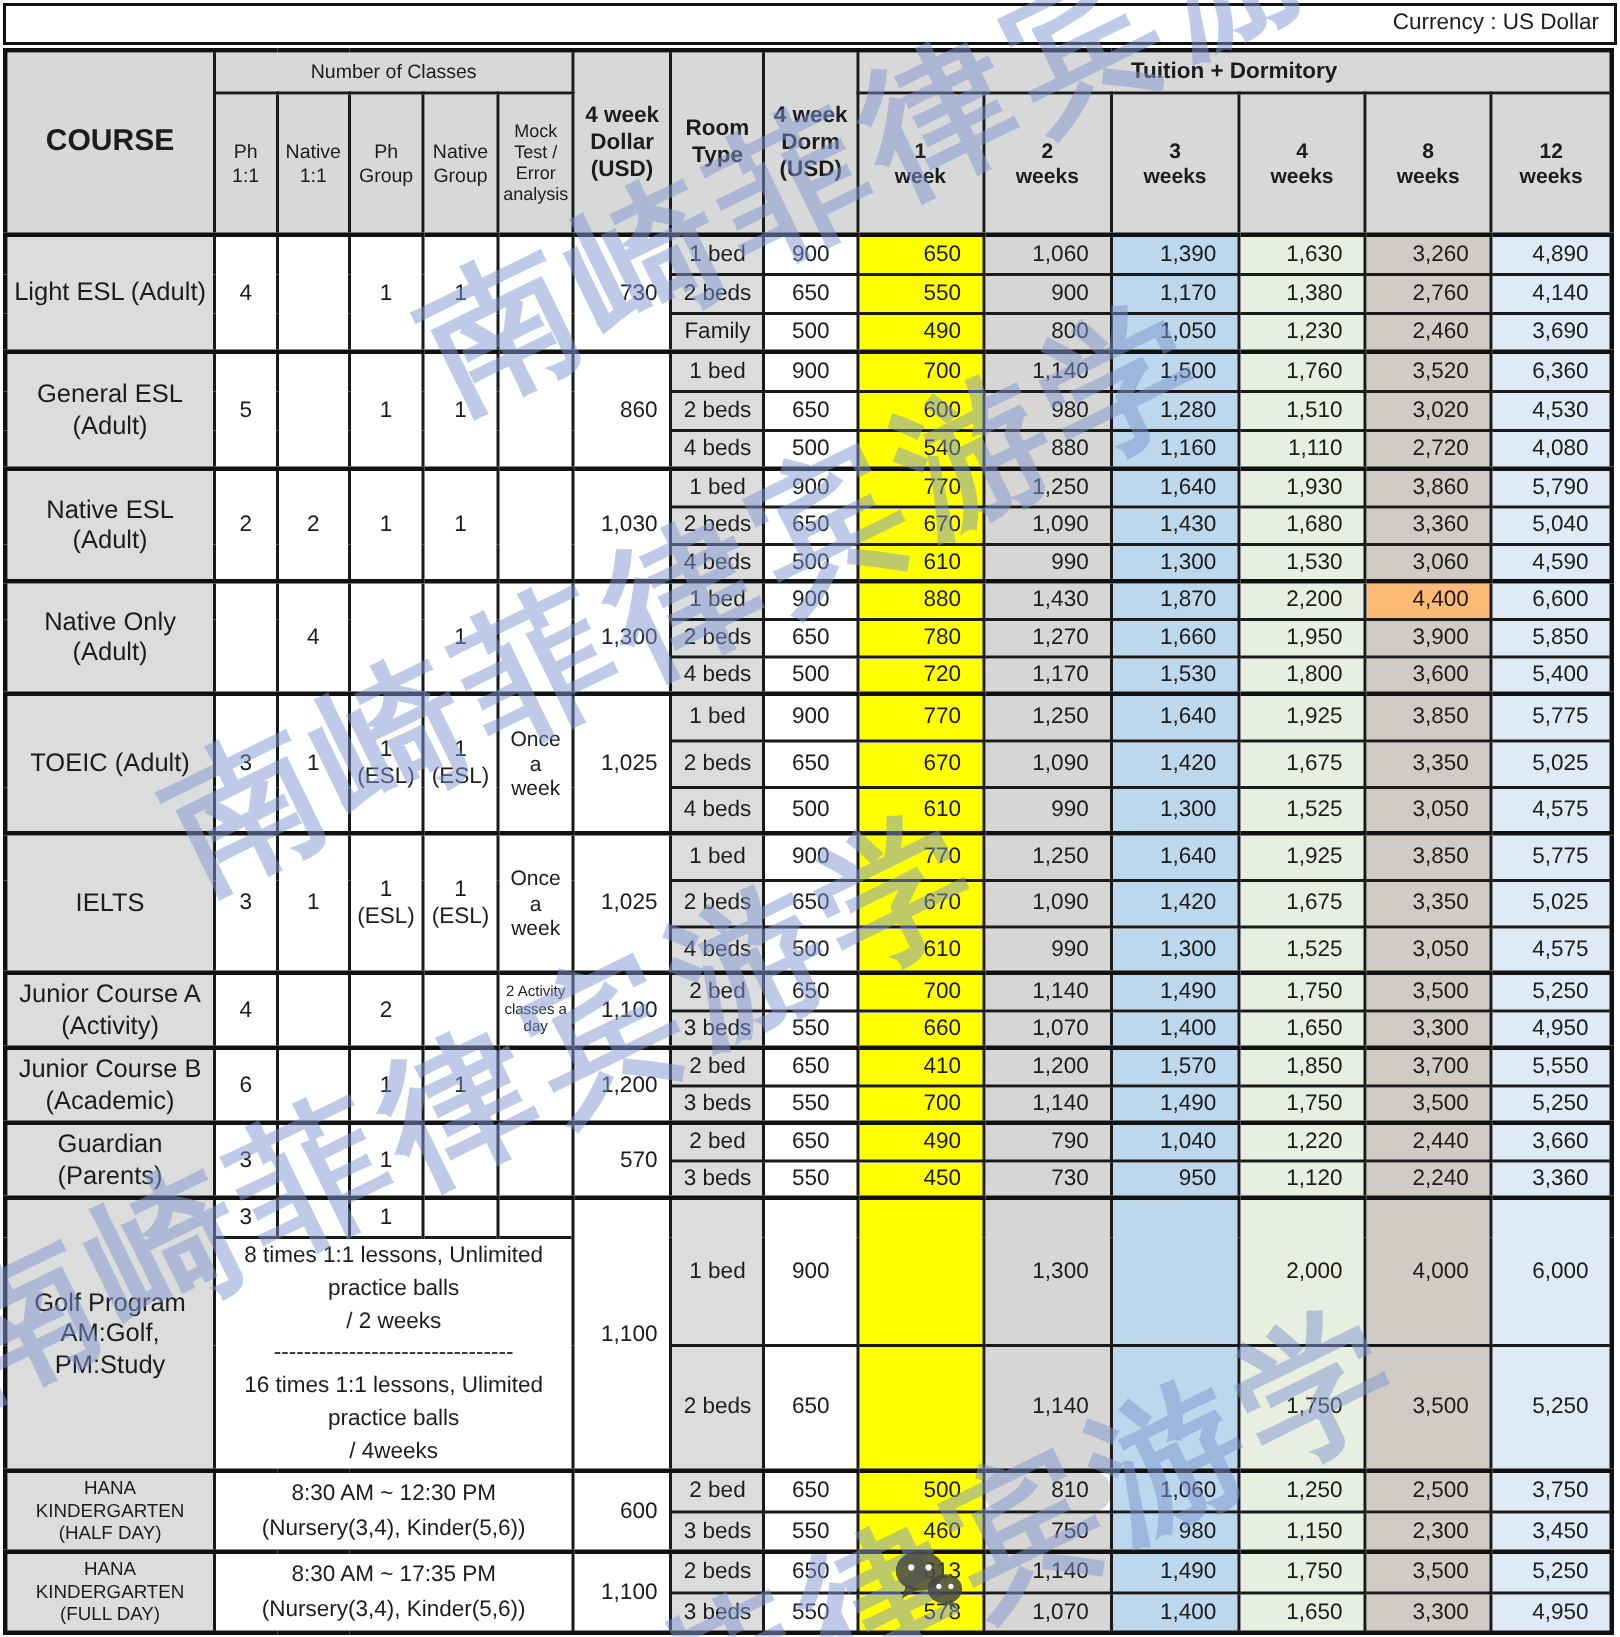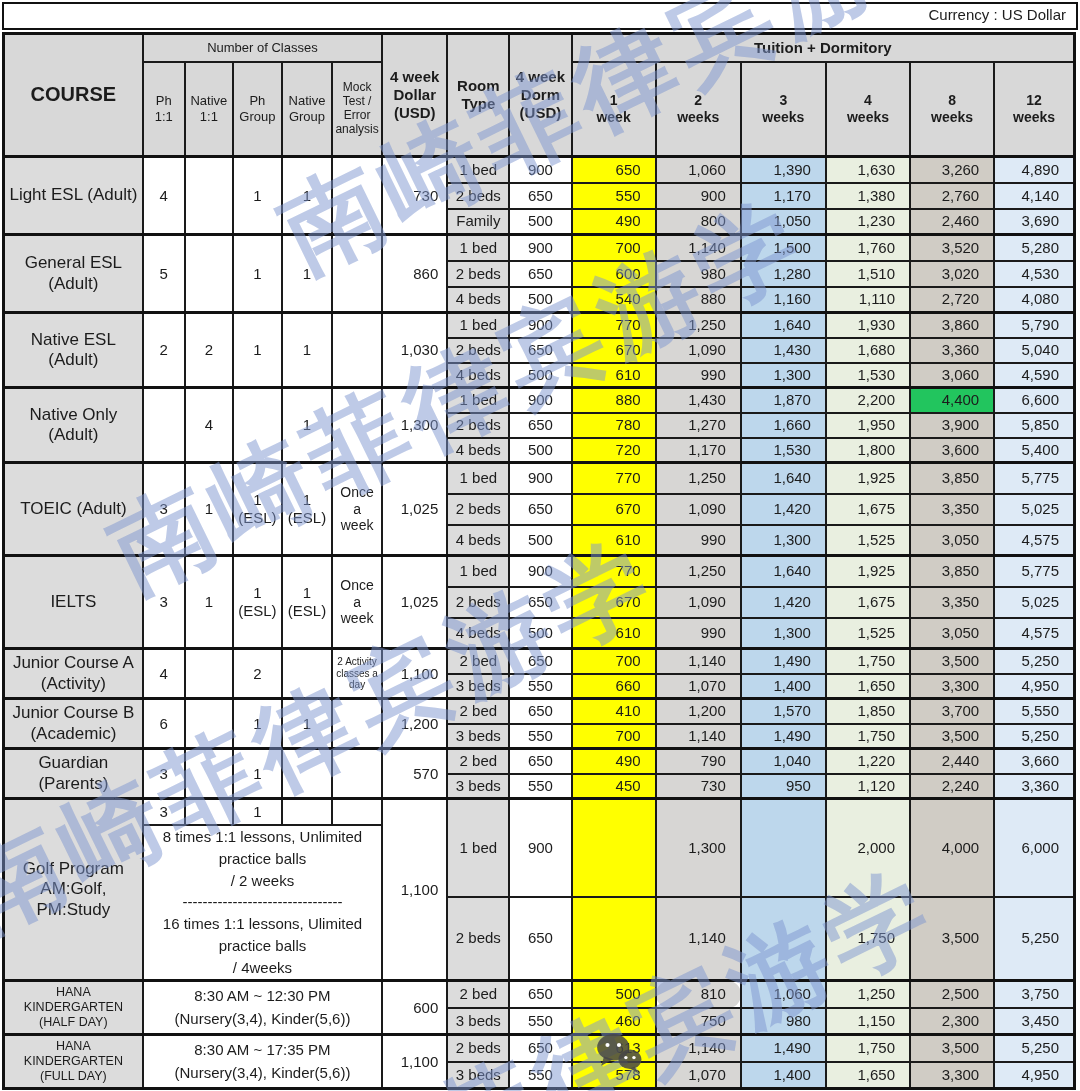--- a/index.html
+++ b/index.html
@@ -187,21 +187,21 @@
           <td rowspan="3" class="cls">1</td>
           <td rowspan="3" class="mock"></td>
           <td rowspan="3" class="tuition">860</td>
           <td class="room" style="background: rgb(220, 220, 220);">1 bed</td>
           <td class="dorm">900</td>
           <td class="price" style="background: rgb(255, 255, 0);">700</td>
           <td class="price" style="background: rgb(215, 214, 212);">1,140</td>
           <td class="price" style="background: rgb(189, 215, 236);">1,500</td>
           <td class="price" style="background: rgb(233, 239, 224);">1,760</td>
           <td class="price" style="background: rgb(208, 204, 197);">3,520</td>
-          <td class="price" style="background: rgb(222, 234, 246);">5,280</td>
+          <td class="price" style="background: rgb(222, 234, 246);">6,360</td>
         </tr>
         <tr style="height: 26px;">
           <td class="room" style="background: rgb(220, 220, 220);">2 beds</td>
           <td class="dorm">650</td>
           <td class="price" style="background: rgb(255, 255, 0);">600</td>
           <td class="price" style="background: rgb(215, 214, 212);">980</td>
           <td class="price" style="background: rgb(189, 215, 236);">1,280</td>
           <td class="price" style="background: rgb(233, 239, 224);">1,510</td>
           <td class="price" style="background: rgb(208, 204, 197);">3,020</td>
           <td class="price" style="background: rgb(222, 234, 246);">4,530</td>
@@ -264,21 +264,21 @@
           <td rowspan="3" class="cls"></td>
           <td rowspan="3" class="cls">1</td>
           <td rowspan="3" class="mock"></td>
           <td rowspan="3" class="tuition">1,300</td>
           <td class="room" style="background: rgb(220, 220, 220);">1 bed</td>
           <td class="dorm">900</td>
           <td class="price" style="background: rgb(255, 255, 0);">880</td>
           <td class="price" style="background: rgb(215, 214, 212);">1,430</td>
           <td class="price" style="background: rgb(189, 215, 236);">1,870</td>
           <td class="price" style="background: rgb(233, 239, 224);">2,200</td>
-          <td class="price" style="background: #22c55e;">4,400</td>
+          <td class="price" style="background: #fdba74;">4,400</td>
           <td class="price" style="background: rgb(222, 234, 246); padding-left: 16px;">6,600</td>
         </tr>
         <tr style="height: 25px;">
           <td class="room" style="background: rgb(220, 220, 220);">2 beds</td>
           <td class="dorm">650</td>
           <td class="price" style="background: rgb(255, 255, 0);">780</td>
           <td class="price" style="background: rgb(215, 214, 212);">1,270</td>
           <td class="price" style="background: rgb(189, 215, 236);">1,660</td>
           <td class="price" style="background: rgb(233, 239, 224);">1,950</td>
           <td class="price" style="background: rgb(208, 204, 197);">3,900</td>

